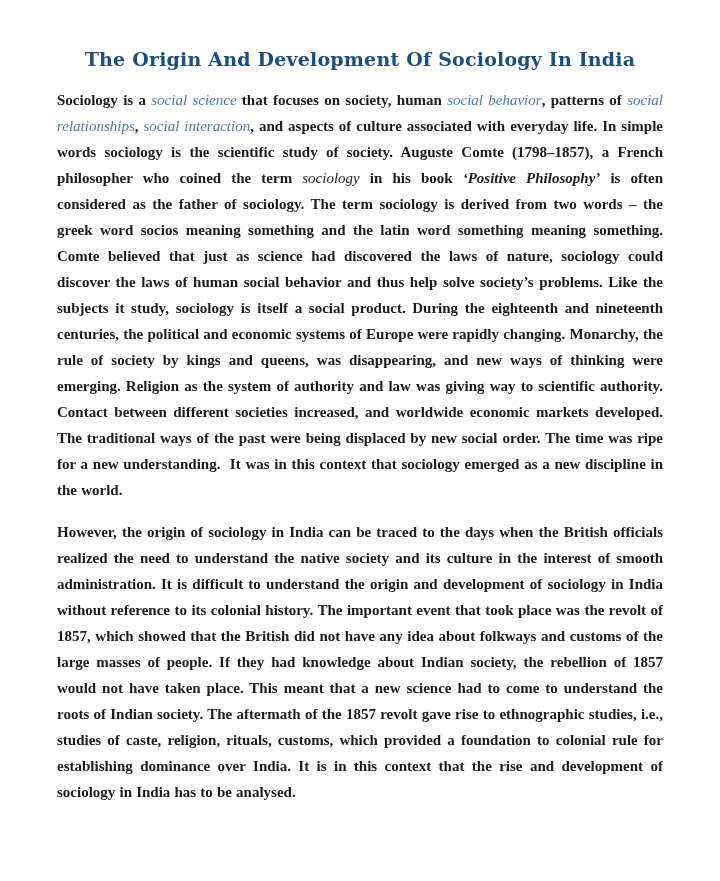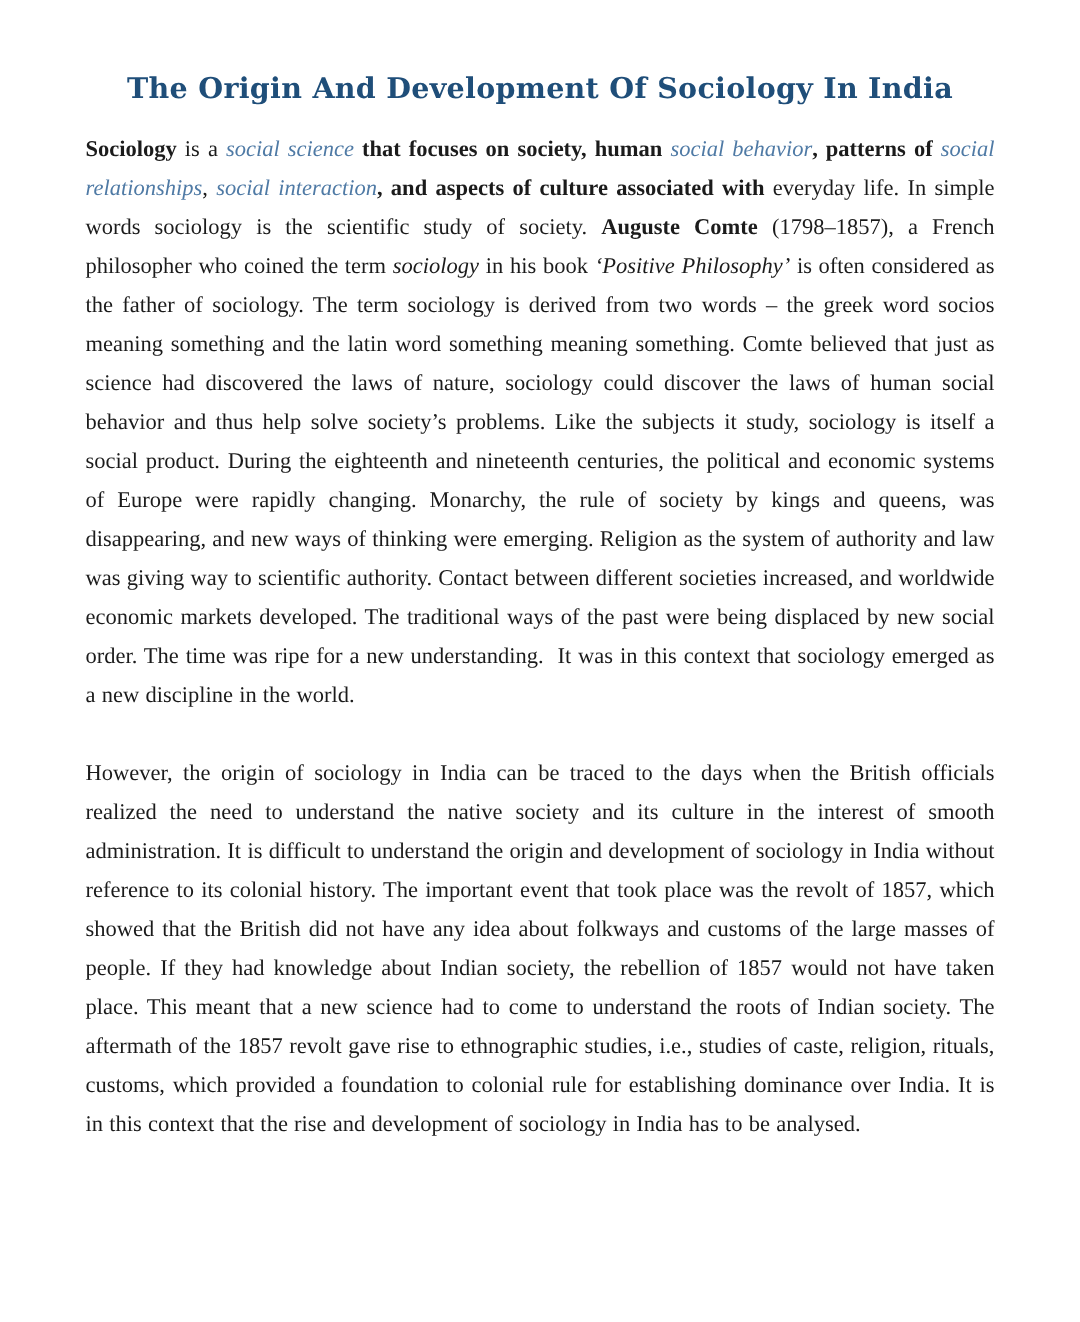--- a/index.html
+++ b/index.html
@@ -34,26 +34,26 @@
   }
   .para {
     margin: 0;
     font-size: 15px;
     line-height: 26px;
     text-align: justify;
     word-spacing: 0.4px;
     color: var(--body-color, #1b1b1b);
   }
   .para + .para {
-    margin-top: 26px;
+    margin-top: 16px;
   }
-  .seg-normal  { font-weight: 400; }
+  .seg-normal  { font-weight: 700; }
   .seg-bold    { font-weight: 700; }
   .seg-italic  { font-style: italic; }
-  .seg-bolditalic { font-weight: 400; font-style: italic; }
+  .seg-bolditalic { font-weight: 700; font-style: italic; }
   .seg-link {
     color: var(--link-color, #4f7aa5);
     cursor: pointer;
     font-style: italic;
   }
 </style>
 </head>
 <body>
 
 <div class="page">

